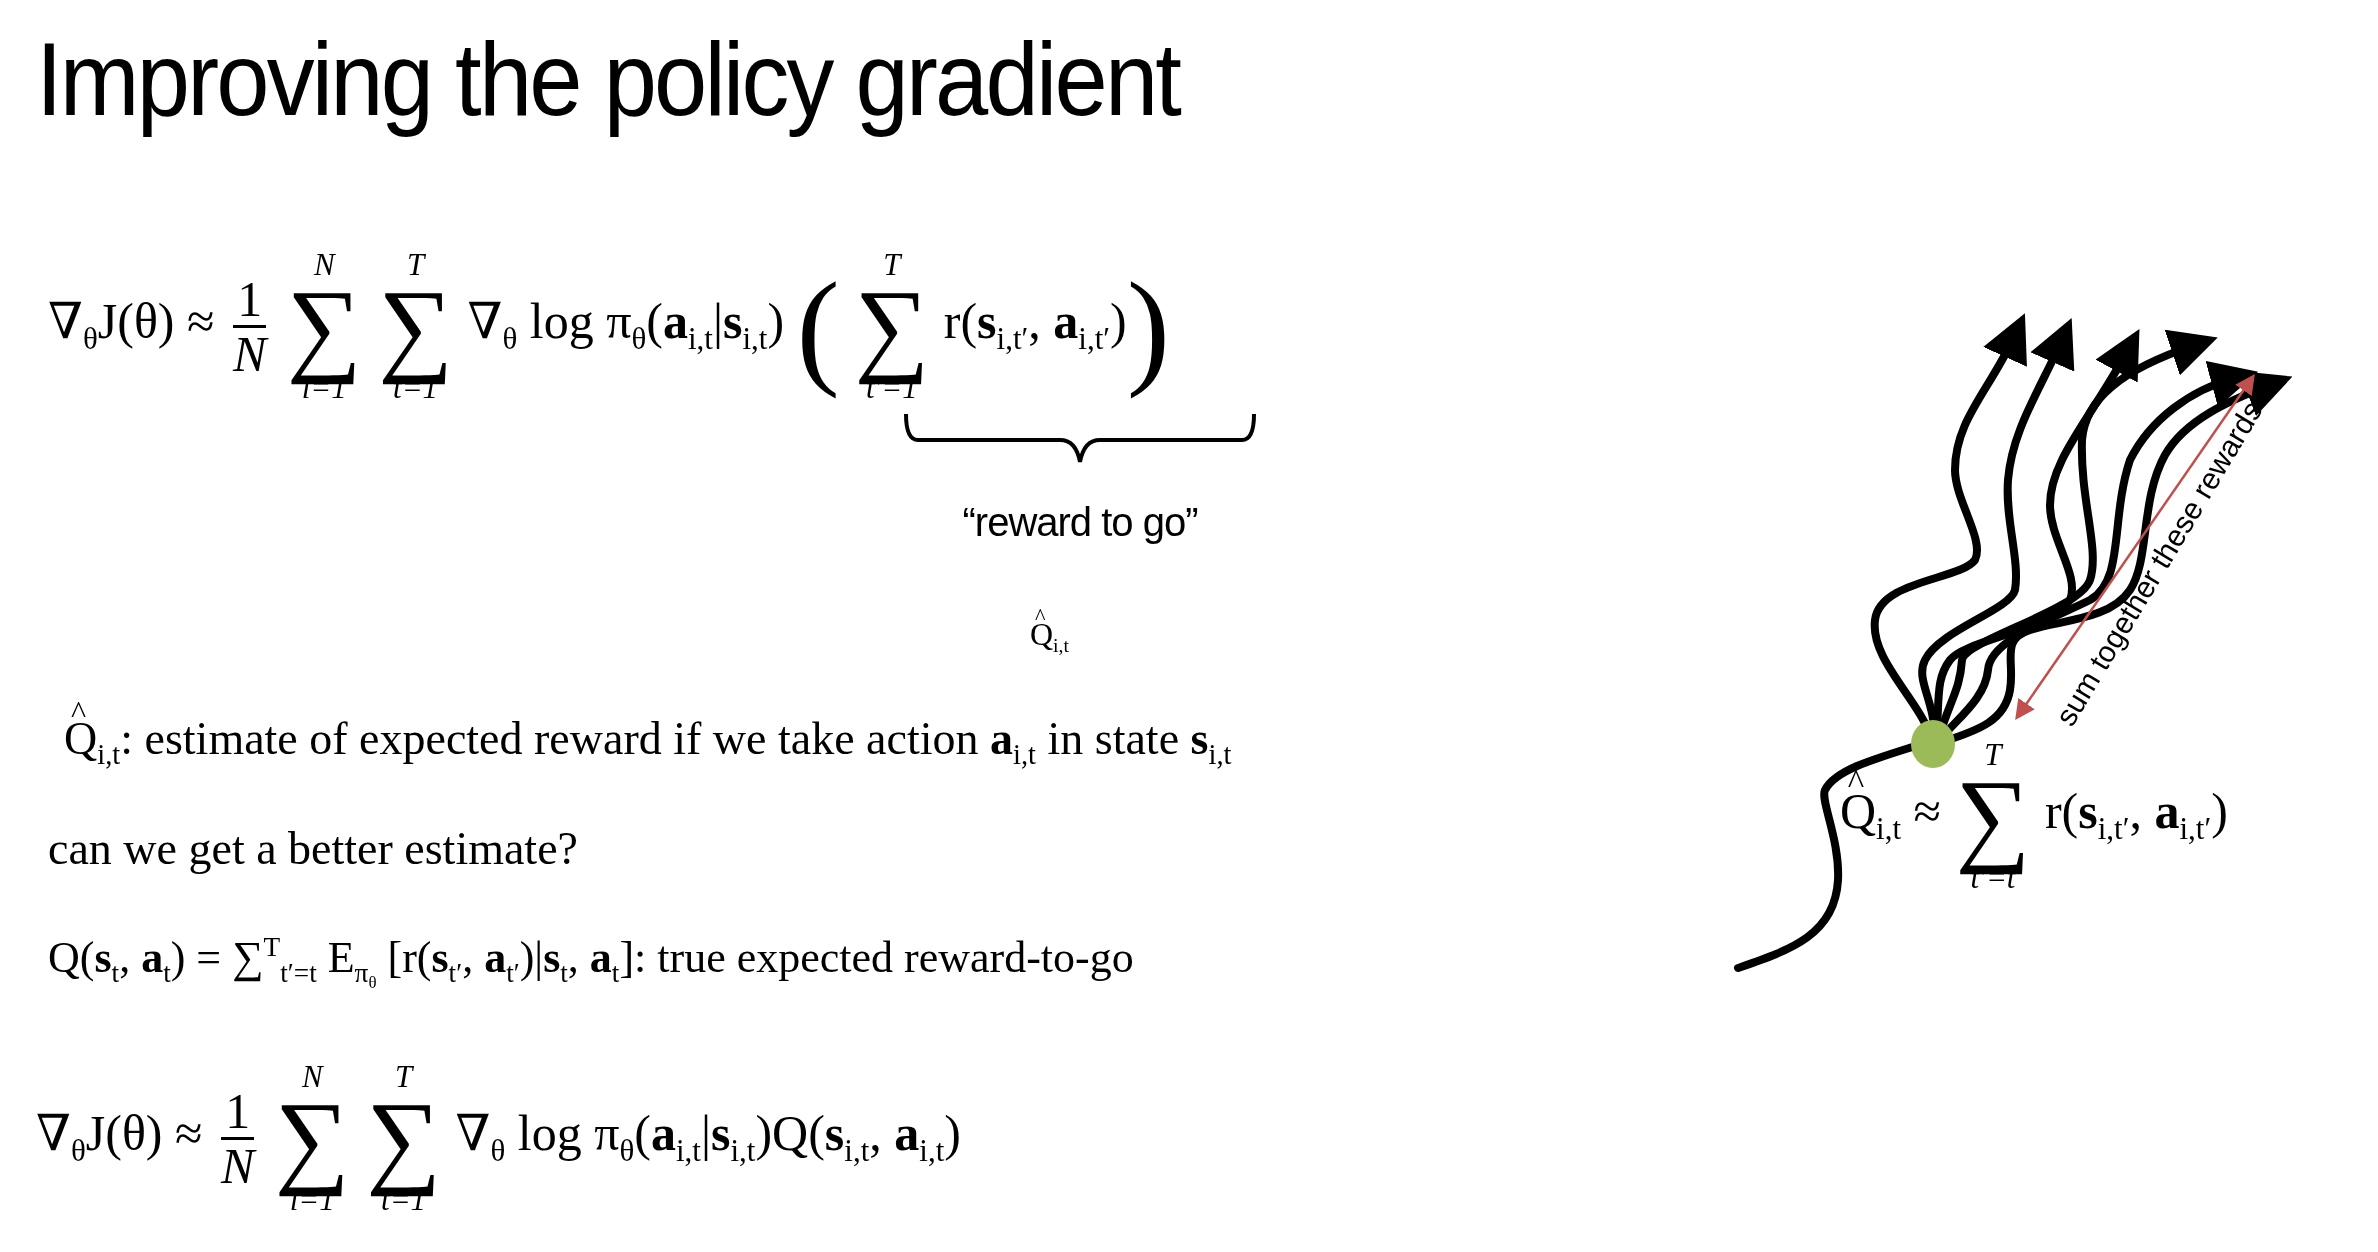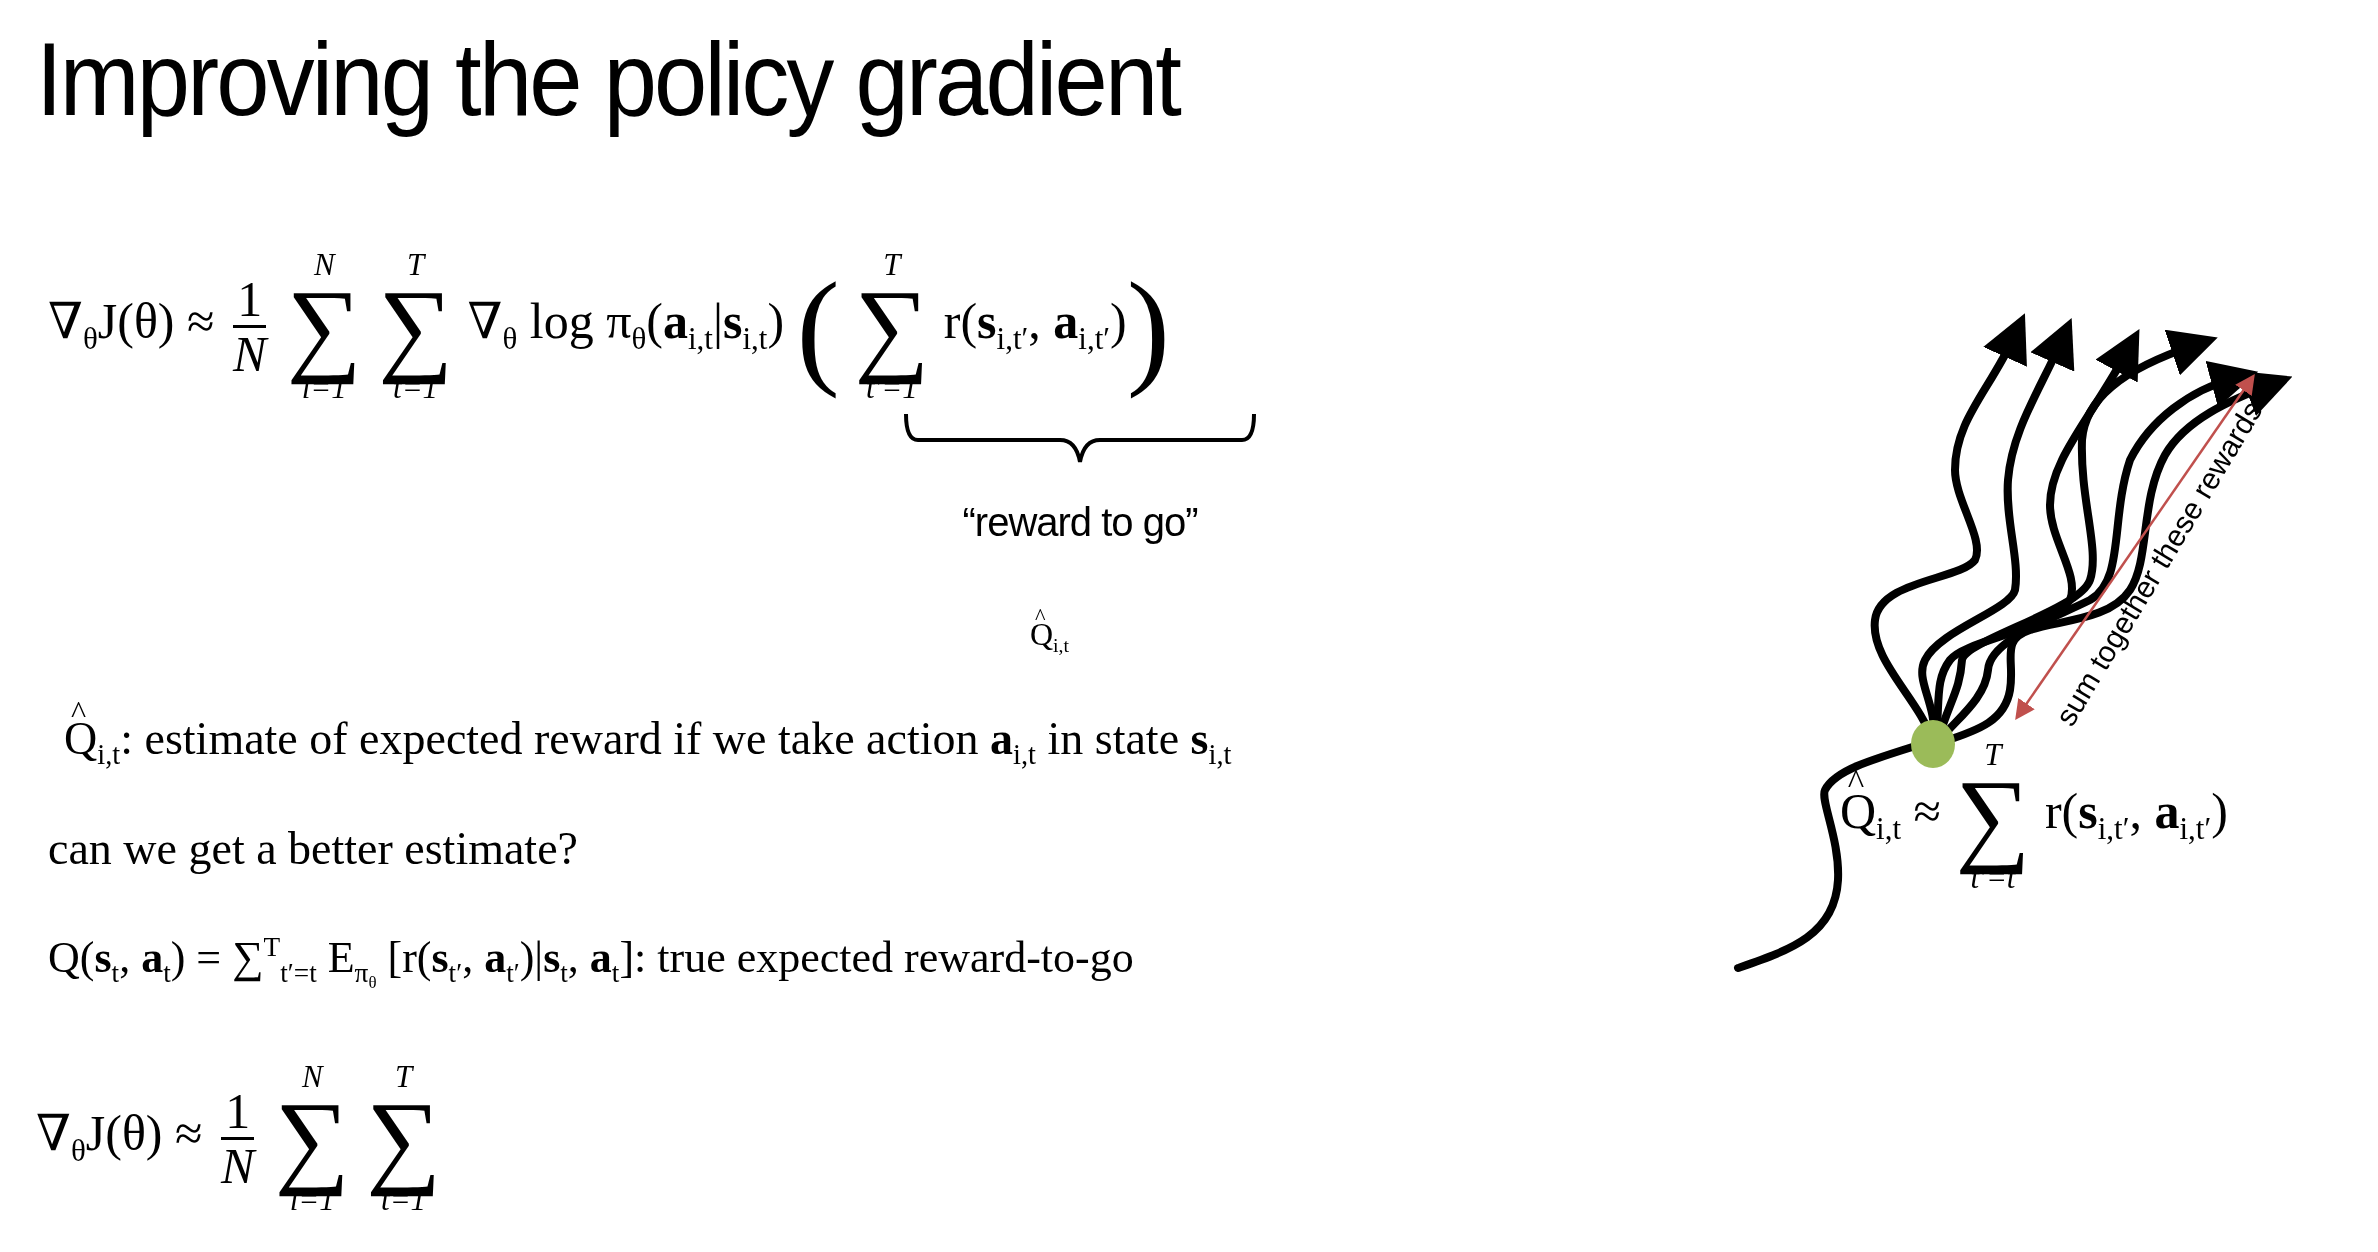--- a/index.html
+++ b/index.html
@@ -102,20 +102,21 @@
   <span class="sumblock">
     <span class="lim">N</span>
     <span class="sigma">∑</span>
     <span class="lim">i=1</span>
   </span>
   <span class="sumblock">
     <span class="lim">T</span>
     <span class="sigma">∑</span>
     <span class="lim">t=1</span>
   </span>
+  <span>∇<sub class="it">θ</sub> log <span class="it">π</span><sub class="it">θ</sub>(<span class="bf">a</span><sub class="it">i,t</sub>|<span class="bf">s</span><sub class="it">i,t</sub>)<span class="it">Q</span>(<span class="bf">s</span><sub class="it">i,t</sub>, <span class="bf">a</span><sub class="it">i,t</sub>)</span>
 </div>
 
 <svg class="abs diagram" viewBox="1700 300 678 700">
   <defs>
     <marker id="ah" markerWidth="6" markerHeight="6" refX="3" refY="3" orient="auto">
       <path d="M0,0 L6,3 L0,6 Z" fill="#000"></path>
     </marker>
     <marker id="rh" markerWidth="8" markerHeight="8" refX="6" refY="4" orient="auto">
       <path d="M0,0 L8,4 L0,8 Z" fill="#c0504d"></path>
     </marker>

